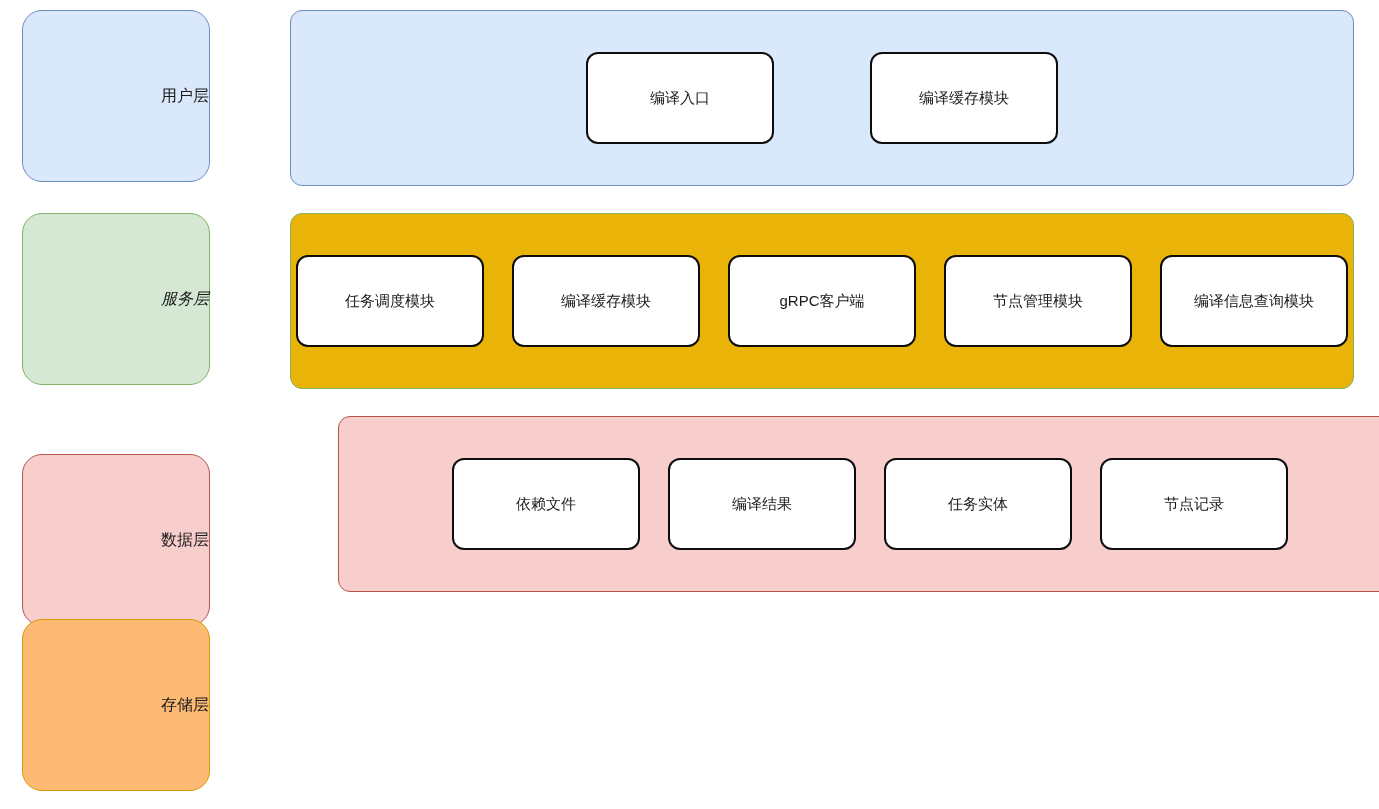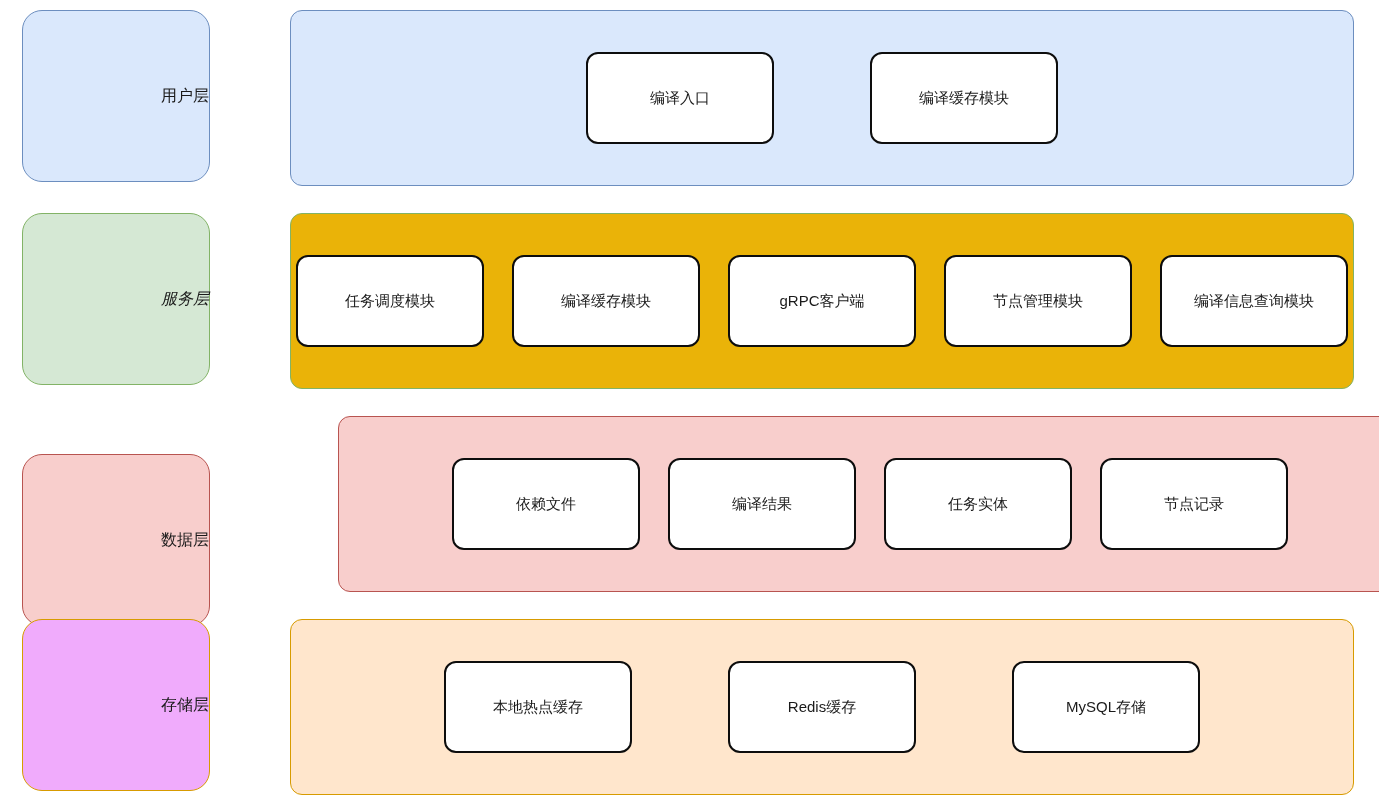--- a/index.html
+++ b/index.html
@@ -126,29 +126,18 @@
           </div>
           <div class="module-box">
             <span class="module-label">任务实体</span>
           </div>
           <div class="module-box">
             <span class="module-label">节点记录</span>
           </div>
         </div>
       </div>
       <div class="layer-row">
-        <div class="layer-label" style="background: #f0abfc; border-color: rgb(215, 155, 0);">
+        <div class="layer-label" style="background: #fdba74; border-color: rgb(215, 155, 0);">
           <span class="layer-label-text">存储层</span>
-        </div>
-        <div class="layer-container n3" style="background: rgb(255, 230, 204); border-color: rgb(215, 155, 0);">
-          <div class="module-box">
-            <span class="module-label">本地热点缓存</span>
-          </div>
-          <div class="module-box">
-            <span class="module-label">Redis缓存</span>
-          </div>
-          <div class="module-box">
-            <span class="module-label">MySQL存储</span>
-          </div>
         </div>
       </div>
     </div>
 </div>
 
 </body></html>

